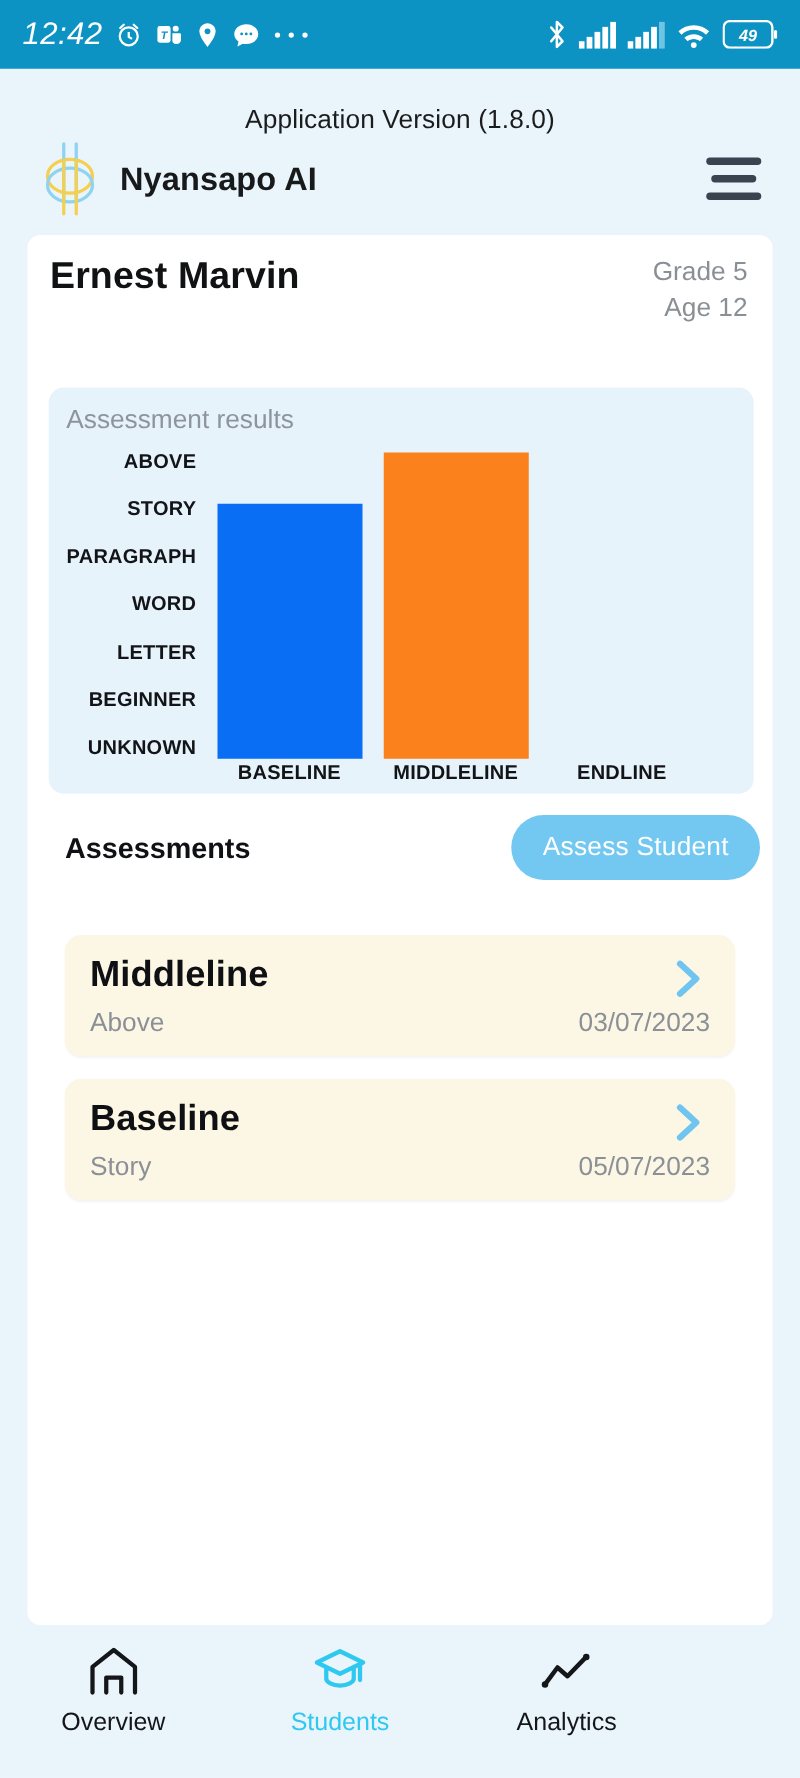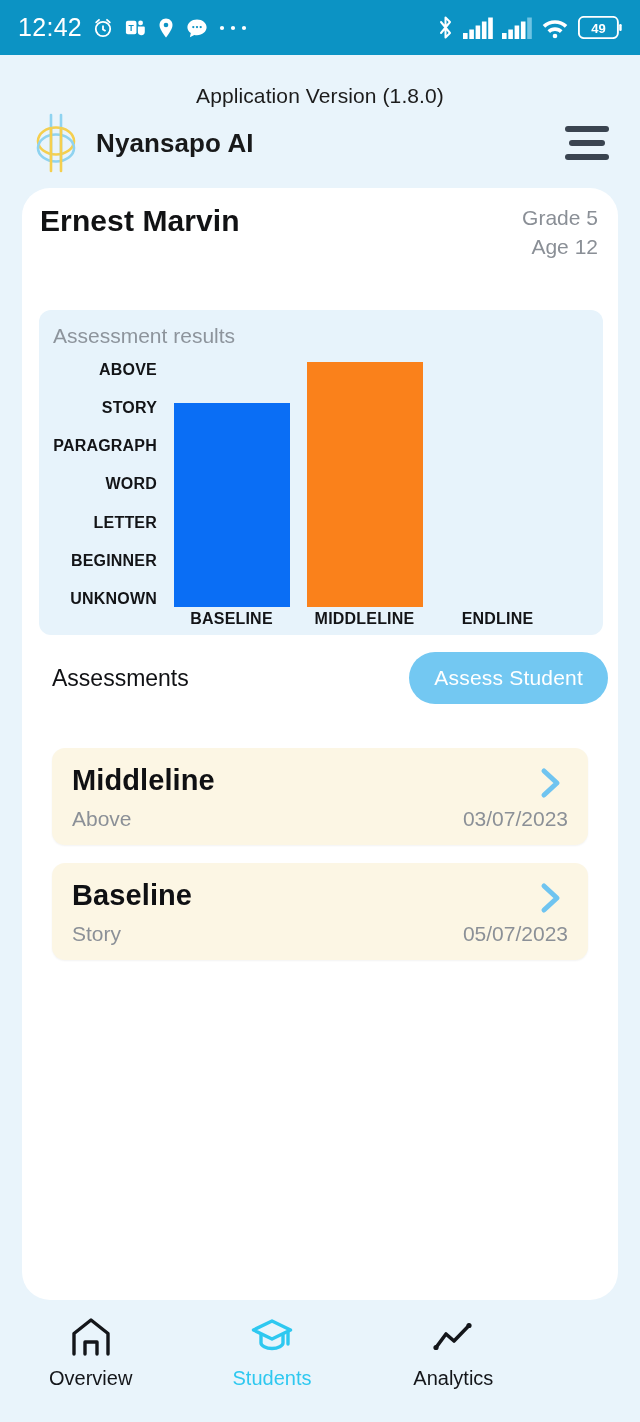--- a/index.html
+++ b/index.html
@@ -16,20 +16,21 @@
   }
 
   
   .statusbar {
     position: absolute; top: 0; left: 0;
     width: 640px; height: 55px;
     background: #0c93c4;
     display: flex; align-items: center;
     padding: 0 18px;
     color: #ffffff;
+    font-style: italic;
   }
   .sb-left { display: flex; align-items: center; gap: 9px; }
   .sb-clock { font-size: 25px; font-weight: 400; letter-spacing: .3px; }
   .sb-right { margin-left: auto; display: flex; align-items: center; gap: 9px; }
   .icon-svg { display: block; }
 
   
   .app-version {
     position: absolute; top: 84px; left: 0; width: 640px;
     text-align: center; font-size: 21px; color: #1c1c1c;
@@ -49,21 +50,21 @@
   .hamburger i { display: block; height: 6px; border-radius: 3px; background: #3a4450; }
   .hamburger i:nth-child(1) { width: 44px; }
   .hamburger i:nth-child(2) { width: 36px; }
   .hamburger i:nth-child(3) { width: 44px; }
 
   
   .sheet {
     position: absolute; top: 188px; left: 22px;
     width: 596px; height: 1112px;
     background: #ffffff;
-    border-radius: 28px;
+    border-radius: 10px;
   }
 
   .student-row {
     position: absolute; top: 16px; left: 18px; right: 20px;
     display: flex; align-items: flex-start;
   }
   .student-name { font-size: 30px; font-weight: 700; color: #111214; letter-spacing: .1px; }
   .student-meta { margin-left: auto; text-align: right; color: #8a8f96; font-size: 21px; line-height: 1.38; }
 
   
@@ -99,21 +100,21 @@
   .xlabels span {
     width: 133px; text-align: center;
     font-size: 16px; font-weight: 700; color: #131417; letter-spacing: .2px;
   }
 
   
   .assess-row {
     position: absolute; top: 462px; left: 30px; right: 10px; height: 56px;
     display: flex; align-items: center;
   }
-  .assess-title { font-size: 23px; color: #101114; }
+  .assess-title { font-size: 23px; color: #101114; font-weight: bold; }
   .assess-btn {
     margin-left: auto;
     background: #73c8f2; color: #ffffff;
     border: none; border-radius: 26px;
     font-family: "Liberation Sans", sans-serif;
     font-size: 21px; padding: 14px 25px;
     cursor: pointer; letter-spacing: .2px;
   }
 
   

